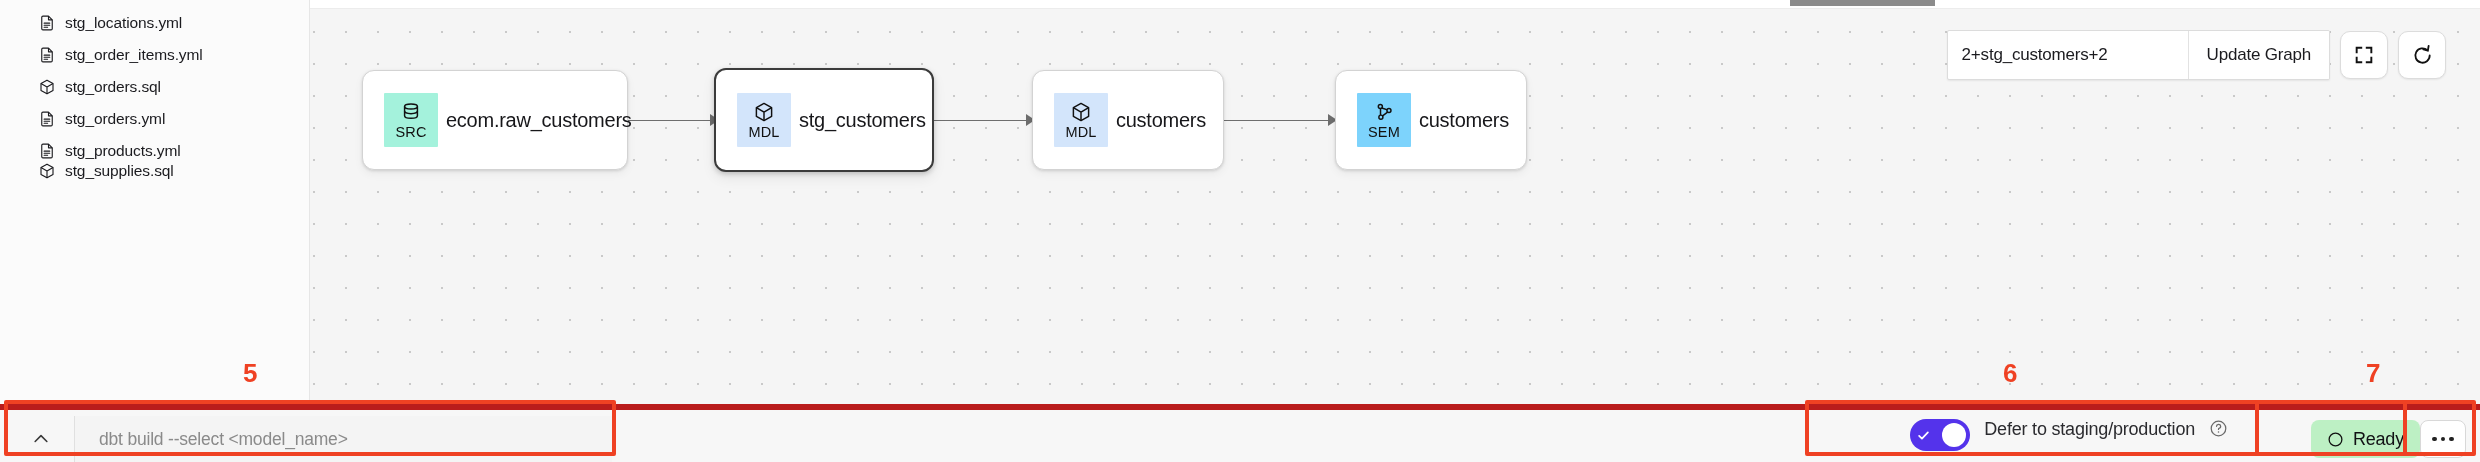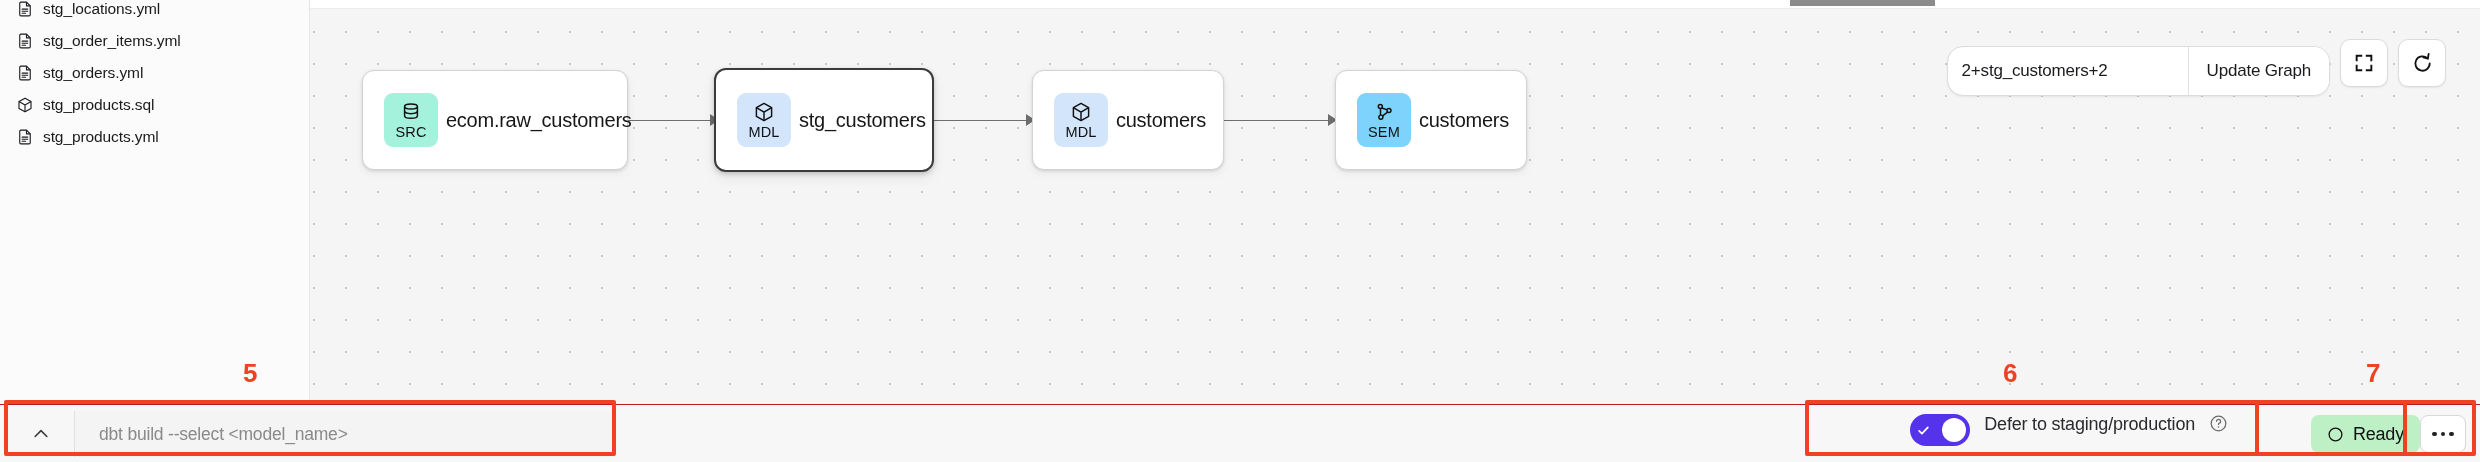--- a/index.html
+++ b/index.html
@@ -32,23 +32,23 @@
     overflow: hidden;
   }
   .file-list {
     position: absolute;
     left: 0;
     top: 0;
     width: 310px;
   }
   .file-row {
     display: flex;
-    align-items: flex-start;
+    align-items: flex-end;
     height: 32px;
-    padding-left: 16px;
+    padding-left: 38px;
     box-sizing: border-box;
     cursor: pointer;
   }
   .file-row .ficon {
     width: 18px;
     height: 18px;
     margin-right: 9px;
     flex: 0 0 auto;
     display: block;
   }
@@ -108,21 +108,21 @@
     box-sizing: border-box;
     cursor: pointer;
   }
   .node.selected {
     border: 2.5px solid #3b3b3b;
     box-shadow: 0 2px 5px rgba(0,0,0,.18), 0 6px 14px rgba(0,0,0,.07);
   }
   .node-badge {
     width: 54px;
     height: 54px;
-    border-radius: 9px;
+    border-radius: 1px;
     margin-left: 21px;
     flex: 0 0 auto;
     display: flex;
     flex-direction: column;
     align-items: center;
     justify-content: center;
     gap: 0px;
   }
   .node-badge svg { display: block; }
   .node-badge .btxt {
@@ -162,25 +162,24 @@
     display: flex;
     align-items: center;
     gap: 10px;
     z-index: 12;
   }
   .tb-group {
     display: flex;
     align-items: stretch;
     background: #ffffff;
     border: 1px solid #dcdcdc;
-    border-radius: 16px;
+    border-radius: 2px;
     height: 48px;
     box-shadow: 0 1px 2px rgba(0,0,0,.07);
     overflow: hidden;
-    margin-top: 16px;
   }
   #selector-input {
     width: 212px;
     border: none;
     outline: none;
     background: transparent;
     font-family: "Liberation Sans", sans-serif;
     font-size: 17px;
     color: #1b1b1f;
     padding: 0 14px;
@@ -213,21 +212,21 @@
   }
 
   
   #bottom-bar {
     position: absolute;
     left: 0;
     bottom: 0;
     width: 2480px;
     height: 58px;
     background: #f7f7f7;
-    border-top: 1px solid #b91c1c;
+    border-top: 6px solid #b91c1c;
     box-sizing: border-box;
     z-index: 20;
   }
   #command-bar {
     position: absolute;
     left: 8px;
     top: 6px;
     width: 604px;
     height: 46px;
     display: flex;
@@ -374,41 +373,48 @@
         <div class="file-row">
           <svg class="ficon" viewBox="0 0 24 24" fill="none" stroke="#1b1b1f" stroke-width="1.5" stroke-linejoin="round">
             <path d="M14 2.8H6.6A1.6 1.6 0 0 0 5 4.4v15.2a1.6 1.6 0 0 0 1.6 1.6h10.8a1.6 1.6 0 0 0 1.6-1.6V7.8z"></path>
             <path d="M14 2.8V7.8h5"></path>
             <path d="M8.2 12.2h7.4M8.2 15h7.4M8.2 17.6h4.6" stroke-linecap="round"></path>
           </svg>
           <span class="fname">stg_order_items.yml</span>
         </div>
         <div class="file-row">
           <svg class="ficon" viewBox="0 0 24 24" fill="none" stroke="#1b1b1f" stroke-width="1.5" stroke-linejoin="round">
+            <path d="M12 2.9 20 7.4v9.2L12 21.1 4 16.6V7.4z"></path>
+            <path d="M12 12 20 7.4M12 12 4 7.4M12 12v9.1"></path>
+          </svg>
+          <span class="fname">stg_orders.sql</span>
+        </div>
+        <div class="file-row">
+          <svg class="ficon" viewBox="0 0 24 24" fill="none" stroke="#1b1b1f" stroke-width="1.5" stroke-linejoin="round">
             <path d="M14 2.8H6.6A1.6 1.6 0 0 0 5 4.4v15.2a1.6 1.6 0 0 0 1.6 1.6h10.8a1.6 1.6 0 0 0 1.6-1.6V7.8z"></path>
             <path d="M14 2.8V7.8h5"></path>
             <path d="M8.2 12.2h7.4M8.2 15h7.4M8.2 17.6h4.6" stroke-linecap="round"></path>
           </svg>
           <span class="fname">stg_orders.yml</span>
-        </div>
-        <div class="file-row">
-          <svg class="ficon" viewBox="0 0 24 24" fill="none" stroke="#1b1b1f" stroke-width="1.5" stroke-linejoin="round">
-            <path d="M12 2.9 20 7.4v9.2L12 21.1 4 16.6V7.4z"></path>
-            <path d="M12 12 20 7.4M12 12 4 7.4M12 12v9.1"></path>
-          </svg>
-          <span class="fname">stg_products.sql</span>
         </div>
         <div class="file-row">
           <svg class="ficon" viewBox="0 0 24 24" fill="none" stroke="#1b1b1f" stroke-width="1.5" stroke-linejoin="round">
             <path d="M14 2.8H6.6A1.6 1.6 0 0 0 5 4.4v15.2a1.6 1.6 0 0 0 1.6 1.6h10.8a1.6 1.6 0 0 0 1.6-1.6V7.8z"></path>
             <path d="M14 2.8V7.8h5"></path>
             <path d="M8.2 12.2h7.4M8.2 15h7.4M8.2 17.6h4.6" stroke-linecap="round"></path>
           </svg>
           <span class="fname">stg_products.yml</span>
         </div>
+        <div class="file-row clipped" style="height: 20px;">
+          <svg class="ficon" viewBox="0 0 24 24" fill="none" stroke="#1b1b1f" stroke-width="1.5" stroke-linejoin="round">
+            <path d="M12 2.9 20 7.4v9.2L12 21.1 4 16.6V7.4z"></path>
+            <path d="M12 12 20 7.4M12 12 4 7.4M12 12v9.1"></path>
+          </svg>
+          <span class="fname">stg_supplies.sql</span>
+        </div>
       </div>
   </div>
 
   <div id="canvas">
 
     <div class="edge" style="left:316px; top:120px; width:88px;"></div>
     <div class="edge-arrow" style="left:400px; top:114px;"></div>
 
     <div class="edge" style="left:622px; top:120px; width:98px;"></div>
     <div class="edge-arrow" style="left:716px; top:114px;"></div>

